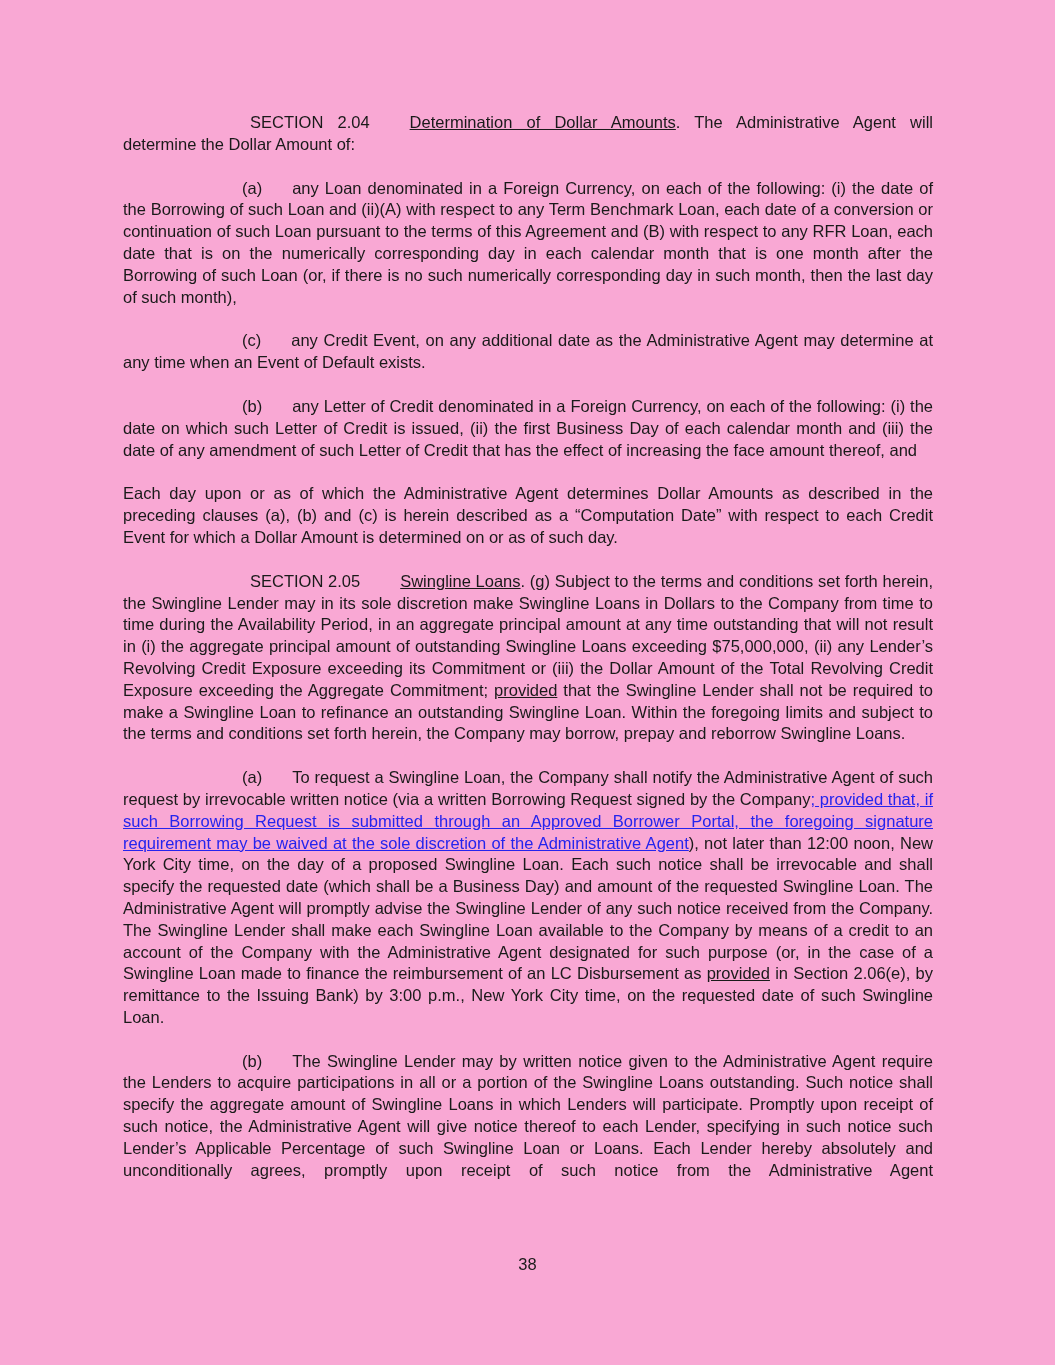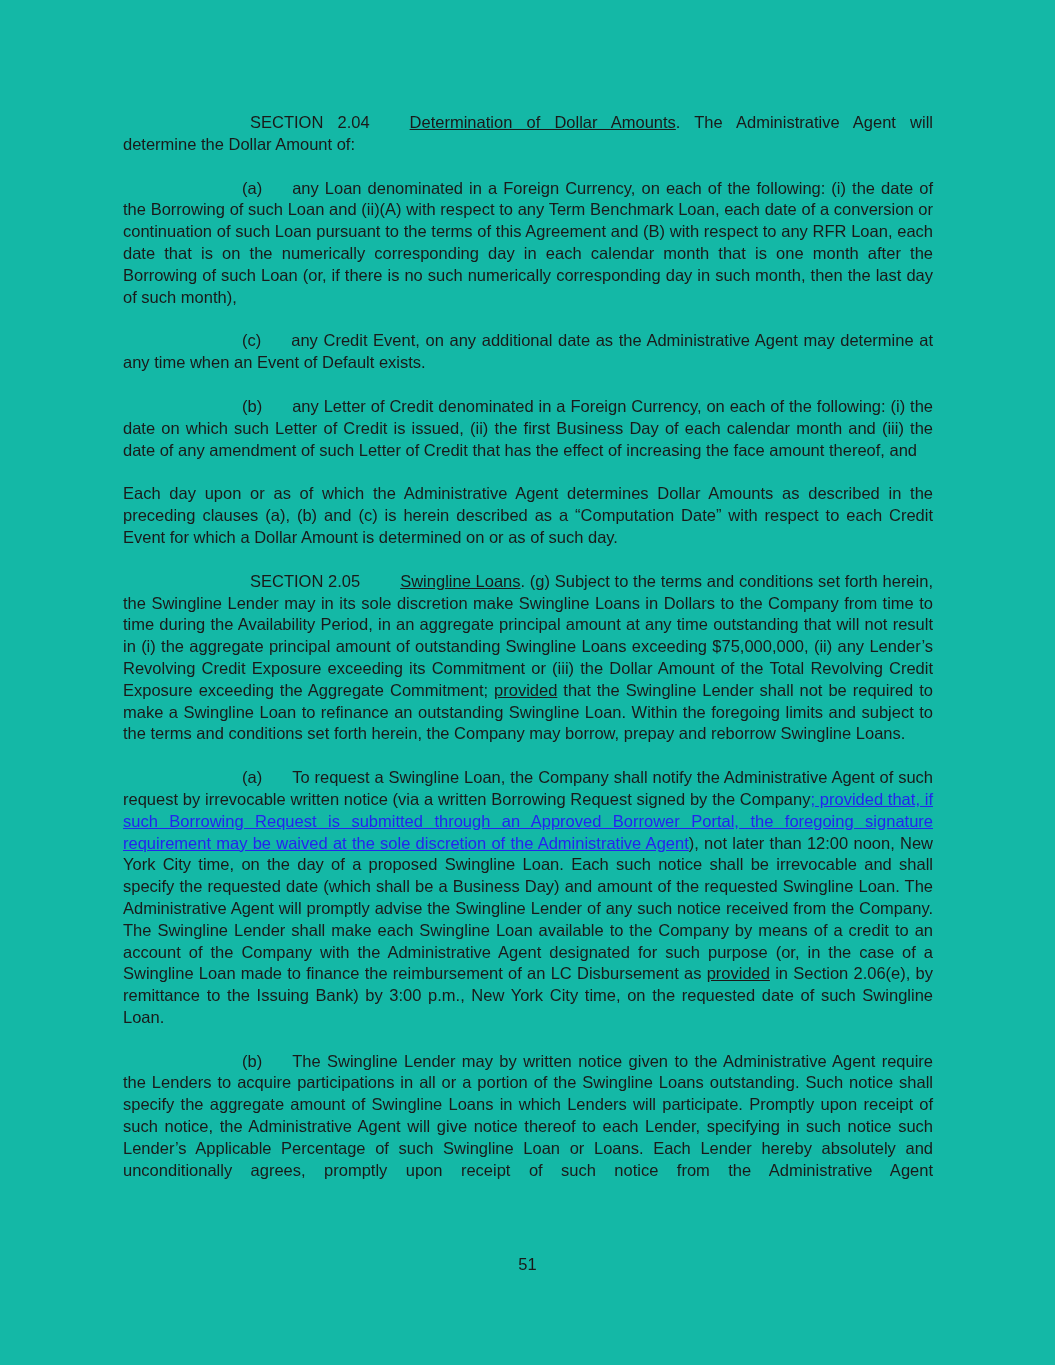--- a/index.html
+++ b/index.html
@@ -4,21 +4,21 @@
 <style>
   html, body {
     margin: 0;
     padding: 0;
     background: #ffffff;
   }
   .page {
     position: relative;
     width: 1055px;
     height: 1365px;
-    background: #14b8a6;
+    background: #f9a8d4;
     overflow: hidden;
     font-family: "Liberation Sans", sans-serif;
     font-size: 16.5px;
     line-height: 21.8px;
     color: #1a1a1a;
   }
   .content {
     position: absolute;
     left: 123px;
     top: 112px;
@@ -65,14 +65,14 @@
     <p class="p-flush"><span>Each day upon or as of which the Administrative Agent determines Dollar Amounts as described in the preceding clauses (a), (b) and (c) </span><span class="serif">is herein described as a “Computation Date” with respect to each Credit</span><span> Event for which a Dollar Amount is determined on or as of such day.</span></p>
 
     <p class="p-section"><span>SECTION 2.05</span><span class="tab"></span><span class="u">Swingline Loans</span><span>.  (g) Subject to the terms and conditions set forth herein, the Swingline Lender may in its sole discretion make Swingline Loans in Dollars to the Company from time to time during the Availability Period, in an aggregate principal amount at any time outstanding that will not result in (i) the aggregate principal amount of outstanding Swingline Loans exceeding </span><span class="serif">$75,000,000, (ii) any Lender’s Revolving Credit Exposure exceeding its Commitment or (iii)</span><span> the Dollar Amount of the Total Revolving Credit Exposure exceeding the Aggregate Commitment; </span><span class="u">provided</span><span> that the Swingline Lender shall not be required to make a Swingline Loan to refinance an outstanding Swingline Loan.  Within the foregoing limits and subject to the terms and conditions set forth herein, the Company may borrow, prepay and reborrow Swingline Loans.</span></p>
 
     <p class="p-letter"><span>(a)</span><span class="tab2"></span><span>To request a Swingline Loan, the Company shall notify the Administrative Agent of such request by irrevocable written notice (via a written Borrowing Request signed by the Company</span><span class="ins">; provided that, if such Borrowing Request is submitted through an Approved Borrower Portal, the foregoing signature requirement may be waived at the sole discretion of the Administrative Agent</span><span>), not later than 12:00 noon, New York City time, on the day of a proposed Swingline Loan.  Each such notice shall be irrevocable and shall specify the requested date (which shall be a Business Day) and amount of the requested Swingline Loan.  The Administrative Agent will promptly advise the Swingline Lender of any such notice received from the Company.  The Swingline Lender shall make each Swingline Loan available to the Company by means of a credit to an account of the Company with the Administrative Agent designated for such purpose (or, in the case of a Swingline Loan made to finance the reimbursement of an LC Disbursement as </span><span class="u">provided</span><span> in Section 2.06(e), by remittance to the Issuing Bank) by 3:00 p.m., New York City time, on the requested date of such Swingline Loan.</span></p>
 
     <p class="p-letter justify-last"><span>(b)</span><span class="tab2"></span><span>The Swingline Lender may by written notice given to the Administrative Agent require the Lenders to acquire participations in all or a portion of the Swingline Loans outstanding.  Such notice shall specify the aggregate amount of Swingline Loans in which Lenders will participate.  Promptly upon receipt of such notice, the Administrative Agent will give notice thereof to each Lender, specifying </span><span class="serif">in such notice such Lender’s Applicable Percentage of such Swingline Loan or Loans.  Each Lender hereby</span><span> absolutely and unconditionally agrees, promptly upon receipt of such notice from the Administrative Agent</span></p>
 
   </div>
 
-  <div class="pageno">51</div>
+  <div class="pageno">38</div>
 </div>
 
 </body></html>

